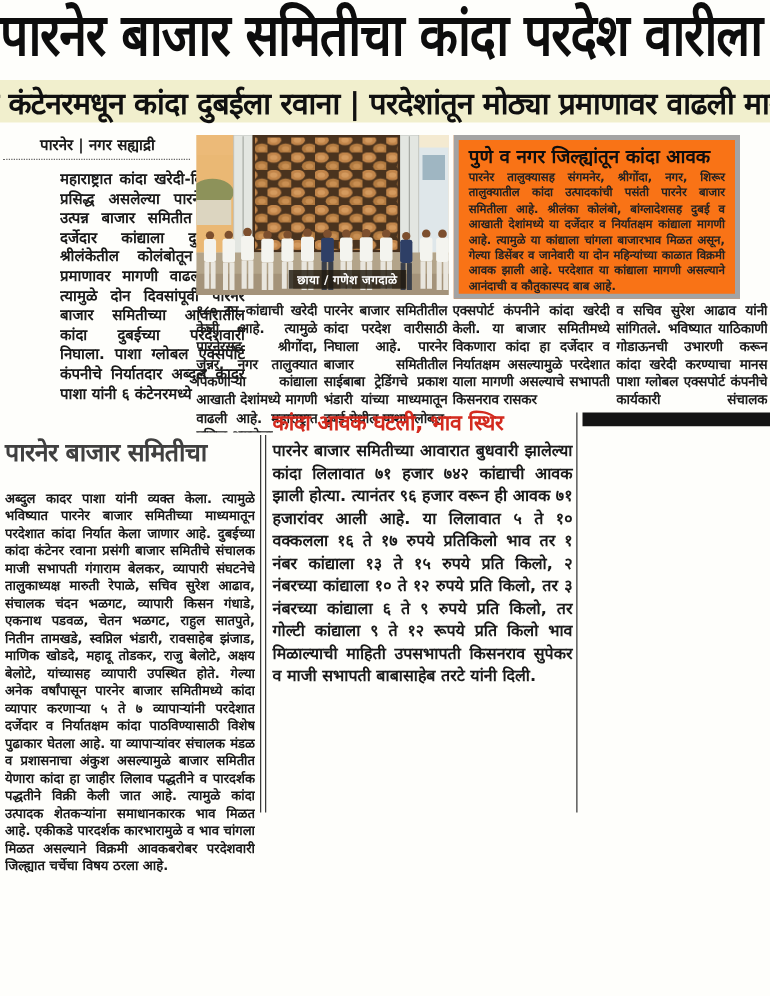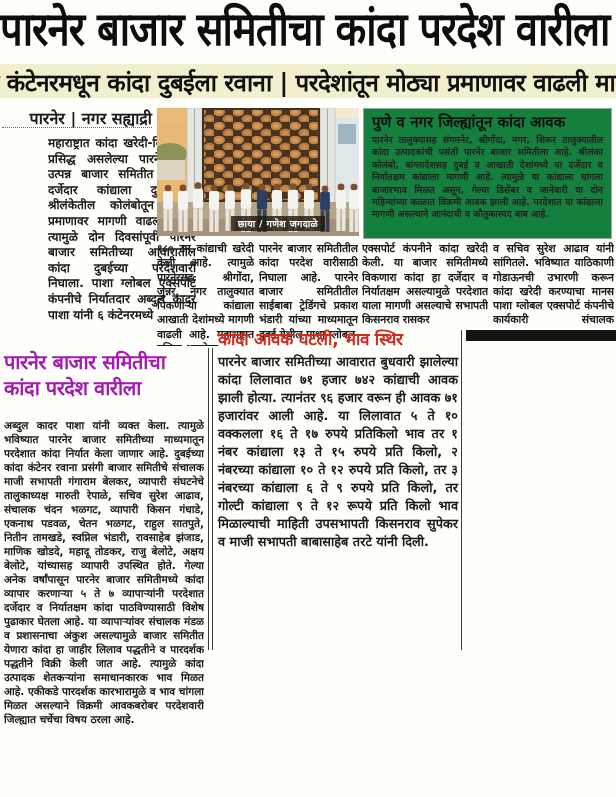--- a/index.html
+++ b/index.html
@@ -13,54 +13,54 @@
   .masthead h1{
     margin:0;font-size:40px;line-height:50px;font-weight:bold;color:#0d0d0d;
     white-space:nowrap;letter-spacing:-1px;transform:scale(1,1.16);transform-origin:center top;
   }
   .subhead{
     position:absolute;left:0;top:64px;width:616px;height:34px;background:#f1efcd;
     display:flex;justify-content:center;align-items:center;
   }
   .subhead span{font-size:24px;font-weight:bold;color:#101010;white-space:nowrap;letter-spacing:-0.5px;text-align:right;}
   
-  .byline{position:absolute;left:4px;top:107px;width:148px;text-align:right;font-size:16px;font-weight:bold;}
+  .byline{position:absolute;left:4px;top:107px;width:148px;text-align:center;font-size:12px;font-weight:bold;}
   .byline-rule{position:absolute;left:2px;top:127px;width:150px;border-top:1.5px dotted #666;}
   .lead-col{
     position:absolute;left:4px;top:136px;width:148px;height:206px;overflow:hidden;
     font-size:12px;line-height:15.6px;font-weight:bold;text-align:justify;margin-left:44px;
   }
   
   .photo{position:absolute;left:157px;top:108px;width:172px;height:128px;margin:0;}
   .photo svg{display:block;width:202px;height:128px;}
   .photo-caption{
     position:absolute;right:4px;bottom:5px;background:rgba(32,24,14,0.82);color:#fff;
     font-size:9.5px;font-weight:bold;padding:1px 7px;letter-spacing:0.3px;white-space:nowrap;
   }
   
   .green-box{
-    position:absolute;left:363px;top:108px;width:249px;height:131px;overflow:hidden;
-    background:#15803d;border:1px solid #a3a3a3;box-sizing:border-box;padding:4px 8px 3px 8px;
+    position:absolute;left:363px;top:108px;width:229px;height:131px;overflow:hidden;
+    background:#f97316;border:4px solid #a3a3a3;box-sizing:border-box;padding:4px 8px 3px 8px;
   }
   .green-box h2{margin:0 0 2px 0;font-size:15px;line-height:19px;font-weight:bold;color:#0e0e0e;}
   .green-box p{margin:0;font-size:9.3px;line-height:12.4px;font-weight:bold;text-align:justify;color:#222;}
   .green-box .attr{margin-top:1px;font-size:9.3px;font-weight:bold;text-align:right;color:#222;}
   
   .midcol{
     position:absolute;top:242px;height:104px;overflow:hidden;
     font-size:10.8px;line-height:14.3px;font-weight:bold;text-align:justify;letter-spacing:-0.1px;
   }
   .c1{left:157px;width:97px;}
   .c2{left:259px;width:99px;}
   .c3{left:362px;width:126px;}
   .c4{left:493px;width:121px;}
   .jump{color:#e01a1a;white-space:nowrap;}
   
   .cont{position:absolute;left:4px;top:349px;width:200px;}
-  .cont-head{margin:0;font-size:20px;line-height:26px;font-weight:bold;color:#a21caf;letter-spacing:-0.5px;}
+  .cont-head{margin:0;font-size:20px;line-height:26px;font-weight:bold;color:#404040;letter-spacing:-0.5px;}
   .cont-body{
     margin-top:17px;height:388px;overflow:hidden;
     font-size:10.5px;line-height:14px;font-weight:bold;text-align:justify;
   }
   
   .market-box{position:absolute;left:218px;top:329px;width:240px;}
   .market-head{margin:0 0 3px 0;font-size:17px;line-height:21px;font-weight:bold;color:#d32a1e;letter-spacing:-0.3px;}
   .market-body{font-size:12.8px;line-height:18px;font-weight:bold;text-align:justify;}
   
   .vrule{position:absolute;width:1px;background:#3a3a3a;}
@@ -158,21 +158,21 @@
 
   <div class="midcol c1">१८० टन कांद्याची खरेदी केली आहे. त्यामुळे पारनेरसह श्रीगोंदा, जुन्नर, नगर तालुक्यात पिकणाऱ्या कांद्याला आखाती देशांमध्ये मागणी वाढली आहे. महाराष्ट्रात प्रसिद्ध असलेला</div>
   <div class="midcol c3">एक्सपोर्ट कंपनीने कांदा खरेदी केली. या बाजार समितीमध्ये विकणारा कांदा हा दर्जेदार व निर्यातक्षम असल्यामुळे परदेशात याला मागणी असल्याचे सभापती किसनराव रासकर</div>
   <div class="midcol c2">पारनेर बाजार समितीतील कांदा परदेश वारीसाठी निघाला आहे. पारनेर बाजार समितीतील साईबाबा ट्रेडिंगचे प्रकाश भंडारी यांच्या माध्यमातून दुबई येथील पाशा ग्लोबल</div>
   <div class="midcol c4">
     <span>व सचिव सुरेश आढाव यांनी सांगितले. भविष्यात याठिकाणी गोडाऊनची उभारणी करून कांदा खरेदी करण्याचा मानस पाशा ग्लोबल एक्सपोर्ट कंपनीचे कार्यकारी संचालक</span>
     <span class="jump">▶ पान २ वर</span>
   </div>
 
   <section class="cont">
-    <h2 class="cont-head"><span>पारनेर बाजार समितीचा</span><br><span>कांदा परदेश वारीला</span></h2>
+    <h2 class="cont-head"><span>पारनेर बाजार समितीचा</span><br></h2>
     <div class="cont-body">अब्दुल कादर पाशा यांनी व्यक्त केला. त्यामुळे भविष्यात पारनेर बाजार समितीच्या माध्यमातून परदेशात कांदा निर्यात केला जाणार आहे. दुबईच्या कांदा कंटेनर रवाना प्रसंगी बाजार समितीचे संचालक माजी सभापती गंगाराम बेलकर, व्यापारी संघटनेचे तालुकाध्यक्ष मारुती रेपाळे, सचिव सुरेश आढाव, संचालक चंदन भळगट, व्यापारी किसन गंधाडे, एकनाथ पडवळ, चेतन भळगट, राहुल सातपुते, नितीन तामखडे, स्वप्निल भंडारी, रावसाहेब झंजाड, माणिक खोडदे, महादू तोडकर, राजु बेलोटे, अक्षय बेलोटे, यांच्यासह व्यापारी उपस्थित होते. गेल्या अनेक वर्षांपासून पारनेर बाजार समितीमध्ये कांदा व्यापार करणाऱ्या ५ ते ७ व्यापाऱ्यांनी परदेशात दर्जेदार व निर्यातक्षम कांदा पाठविण्यासाठी विशेष पुढाकार घेतला आहे. या व्यापाऱ्यांवर संचालक मंडळ व प्रशासनाचा अंकुश असल्यामुळे बाजार समितीत येणारा कांदा हा जाहीर लिलाव पद्धतीने व पारदर्शक पद्धतीने विक्री केली जात आहे. त्यामुळे कांदा उत्पादक शेतकऱ्यांना समाधानकारक भाव मिळत आहे. एकीकडे पारदर्शक कारभारामुळे व भाव चांगला मिळत असल्याने विक्रमी आवकबरोबर परदेशवारी जिल्ह्यात चर्चेचा विषय ठरला आहे.</div>
   </section>
 
   <div class="vrule vr1"></div>
   <div class="vrule vr2"></div>
   <div class="vrule vr3"></div>
   <div class="black-bar"></div>
 
   <section class="market-box">
     <h3 class="market-head">कांदा आवक घटली, भाव स्थिर</h3>

